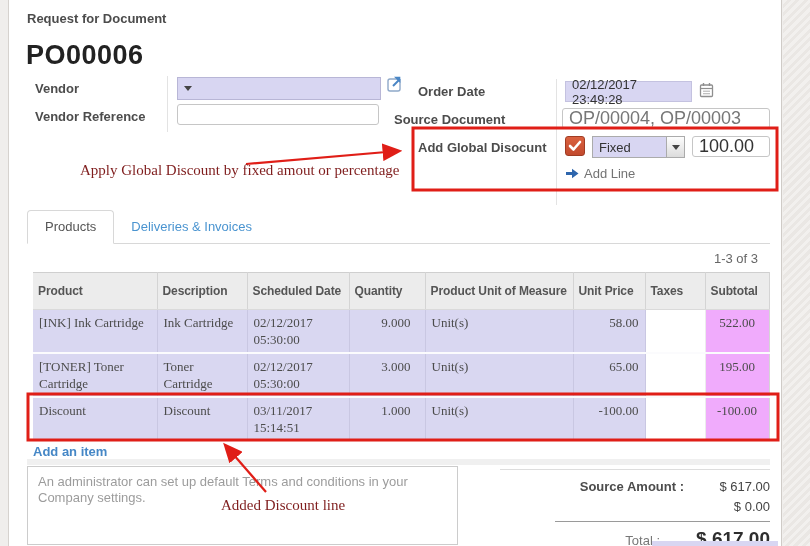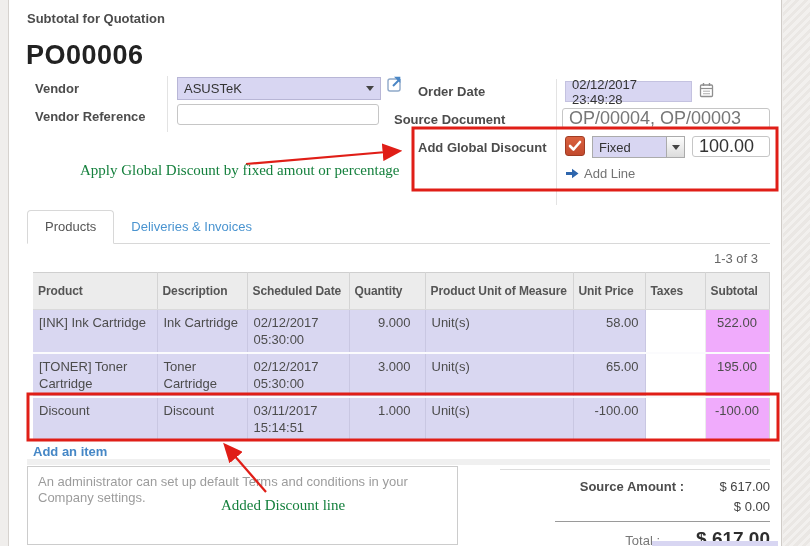--- a/index.html
+++ b/index.html
@@ -49,20 +49,21 @@
   
   table.lines{left:33px;top:272px;width:736px;border-collapse:collapse;table-layout:fixed;font-size:13px;position:absolute;}
   table.lines th{
     height:36px;background:#ececec;color:#555;font-weight:bold;font-size:12px;letter-spacing:-0.1px;
     border-top:1px solid #cfcfcf;border-right:1px solid #d4d4d4;border-bottom:1px solid #dadada;
     text-align:left;padding:0 5px;vertical-align:middle;white-space:nowrap;
   }
   table.lines td{
     padding:4px 6px;vertical-align:top;line-height:17px;border-bottom:2px solid #fbfbfd;color:#4c4c4c;
     overflow:hidden;
+    font-family:Liberation Serif, serif;
   }
   td.lavc{background:#d9d7f1;border-right:1px solid #c9c7e2;}
   td.taxc{background:#fff;border-right:1px solid #ececec;}
   td.subc{background:#f0abfc;border-right:1px solid #d5d5d5;text-align:center;}
   .num{text-align:right;}
   th.num{text-align:right;}
   .add-item{left:33px;top:444px;color:#4587c6;font-weight:bold;cursor:pointer;}
   .strip{left:27px;top:459px;width:743px;height:6px;background:#f0f0f0;}
   .terms{
     left:27px;top:466px;width:431px;height:79px;border:1px solid #ccc;background:#fff;
@@ -70,39 +71,38 @@
   }
   .totals{left:500px;top:469px;width:270px;border-top:1px solid #ddd;padding-top:9px;box-sizing:border-box;}
   .trow{display:flex;justify-content:flex-end;align-items:baseline;margin-bottom:5px;}
   .tlabel{font-weight:bold;color:#4c4c4c;text-align:right;flex:1;}
   .tval{width:86px;text-align:right;color:#444;}
   .tdiv{border-top:1px solid #9a9a9a;margin:7px 0 6px 55px;}
   .total-label{font-weight:normal;color:#777;}
   .total-val{font-size:19px;font-weight:bold;color:#2e2e2e;}
   .lavbar{left:652px;top:541px;width:126px;height:5px;background:#d8d6f2;}
   
-  .ann{color:#15803d;font-family:"Liberation Serif","DejaVu Serif",serif;font-size:15px;z-index:41;white-space:nowrap;}
+  .ann{color:#7f1d1d;font-family:"Liberation Serif","DejaVu Serif",serif;font-size:15px;z-index:41;white-space:nowrap;}
   .overlay{position:absolute;left:0;top:0;width:810px;height:546px;pointer-events:none;z-index:40;}
 </style>
 </head>
 <body>
 
 <div class="page">
   <div class="right-gutter"></div>
   <div class="sheet"></div>
 
-  <div class="abs breadcrumb">Subtotal for Quotation</div>
+  <div class="abs breadcrumb">Request for Document</div>
   <div class="abs doc-title">PO00006</div>
 
   <div class="abs vsep" style="left:167px;top:76px;height:56px;"></div>
   <div class="abs vsep" style="left:556px;top:79px;height:126px;"></div>
 
   <div class="abs flabel" style="left:35px;top:81px;">Vendor</div>
   <div class="abs lavfield" style="left:177px;top:77px;width:204px;height:23px;">
-    <span style="flex:1;">ASUSTeK</span>
     <span class="caret-down"></span>
   </div>
   <span class="abs" style="left:386px;top:75px;">
     <svg width="19" height="19" viewBox="0 0 19 19">
       <rect x="2" y="4" width="12" height="12" rx="2" fill="#fff" stroke="#8fa9c9" stroke-width="1.4"></rect>
       <line x1="7" y1="11" x2="14" y2="4" stroke="#4a86c5" stroke-width="2"></line>
       <polygon points="10,3 17,3 17,10" fill="#4a86c5" transform="translate(-1,-1) scale(0.9)"></polygon>
     </svg>
   </span>
   <div class="abs flabel" style="left:35px;top:109px;">Vendor Reference</div>

